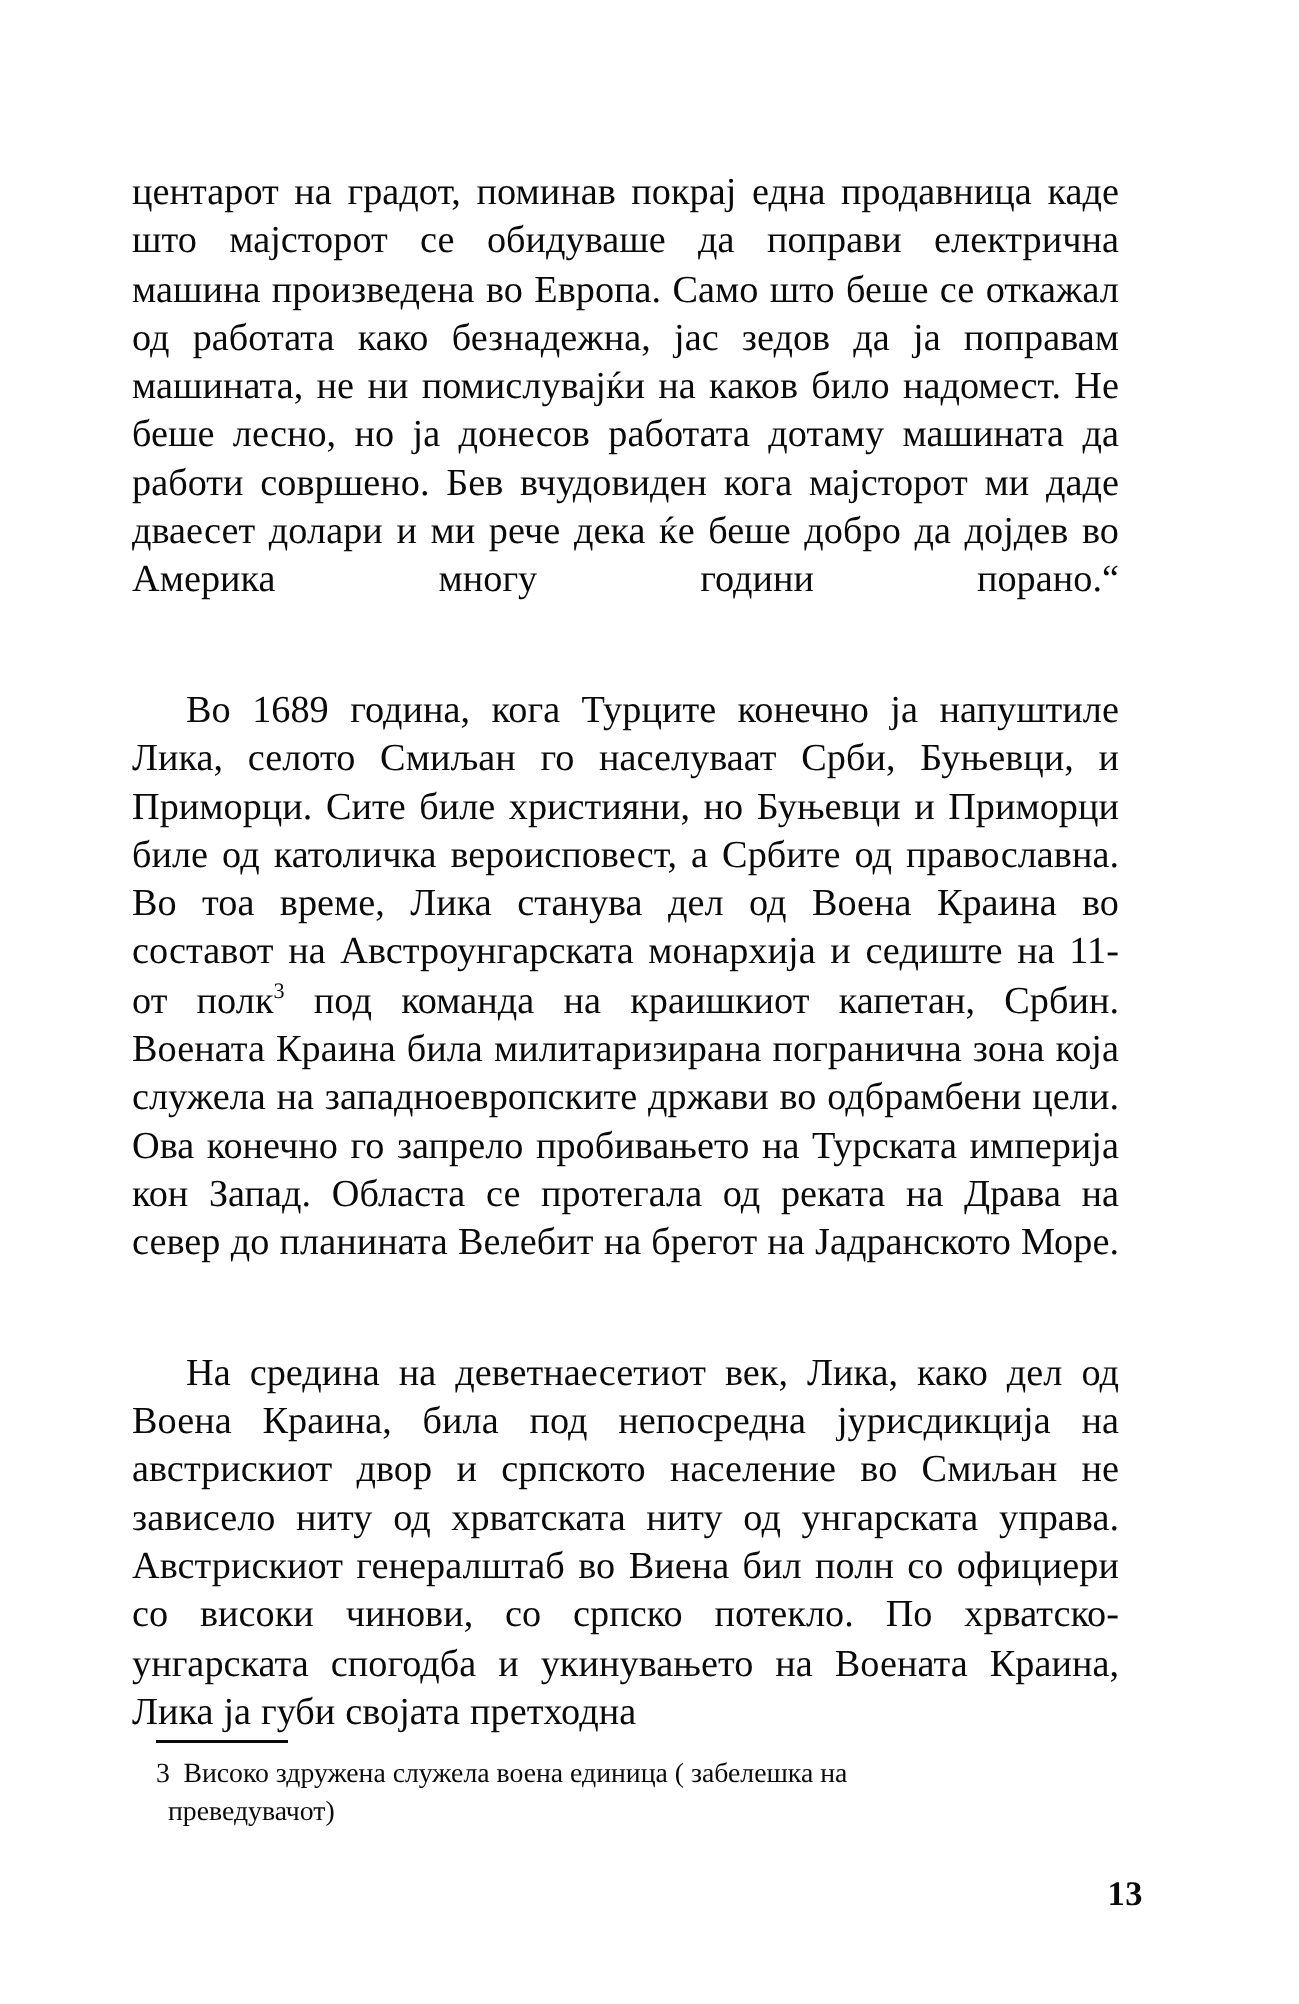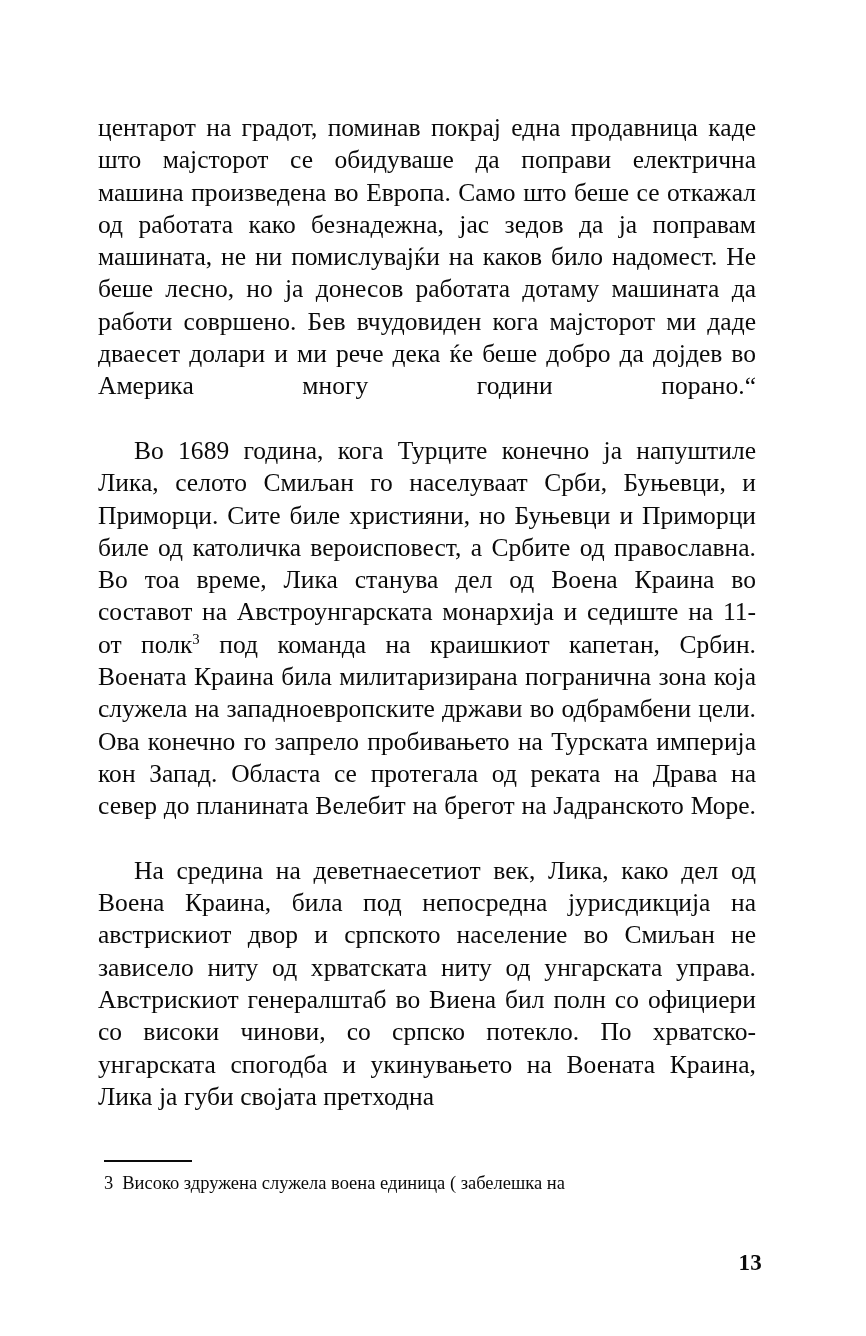--- a/index.html
+++ b/index.html
@@ -20,39 +20,40 @@
     position: absolute;
     left: 0;
     top: 0;
     width: 866px;
     height: 1336px;
     background: #ffffff;
   }
 
   .text-block {
     position: absolute;
-    left: 98px;
+    left: 88px;
     top: 112px;
     width: 658px;
   }
 
   .para {
     margin: 0;
     font-size: 25.5px;
     line-height: 32.3px;
     text-align: justify;
     text-justify: inter-word;
     letter-spacing: 0.02px;
     word-spacing: 0.2px;
     hyphens: none;
     -webkit-hyphens: none;
   }
 
   .para.indent {
     text-indent: 36px;
+    margin-top: 22px;
   }
 
   
   .para::after {
     content: "";
     display: inline-block;
     width: 100%;
   }
   .para.no-stretch::after {
     content: none;
@@ -119,19 +120,19 @@
       <span>Во 1689 година, кога Турците конечно ја напуштиле Лика, селото Смиљан го населуваат Срби, Буњевци, и Приморци. Сите биле християни, но Буњевци и Приморци биле од католичка вероисповест, а Србите од православна. Во тоа време, Лика станува дел од Воена Краина во составот на Австроунгарската монархија и седиште на 11-от полк</span><sup class="fn-ref">3</sup><span> под команда на краишкиот капетан, Србин. Воената Краина била милитаризирана погранична зона која служела на западноевропските држави во одбрамбени цели. Ова конечно го запрело пробивањето на Турската империја кон Запад. Областа се протегала од реката на Драва на север до планината Велебит на брегот на Јадранското Море.</span>
     </p>
 
     <p class="para indent no-stretch">На средина на деветнаесетиот век, Лика, како дел од Воена Краина, била под непосредна јурисдикција на австрискиот двор и српското население во Смиљан не зависело ниту од хрватската ниту од унгарската управа. Австрискиот генералштаб во Виена бил полн со официери со високи чинови, со српско потекло. По хрватско-унгарската спогодба и укинувањето на Воената Краина, Лика ја губи својата претходна</p>
 
   </div>
 
   <div class="footnote-area">
     <div class="footnote-rule"></div>
     <p class="footnote-text">
-      <span class="fn-num">3</span><span>Високо здружена служела воена единица ( забелешка на</span>
+      <span class="fn-num">3</span><span>Високо здружена служела воена единица ( забелешка на</span><span class="fn-cont">преведувачот)</span>
     </p>
   </div>
 
   <div class="page-number">13</div>
 
 </div>
 
 </body></html>

